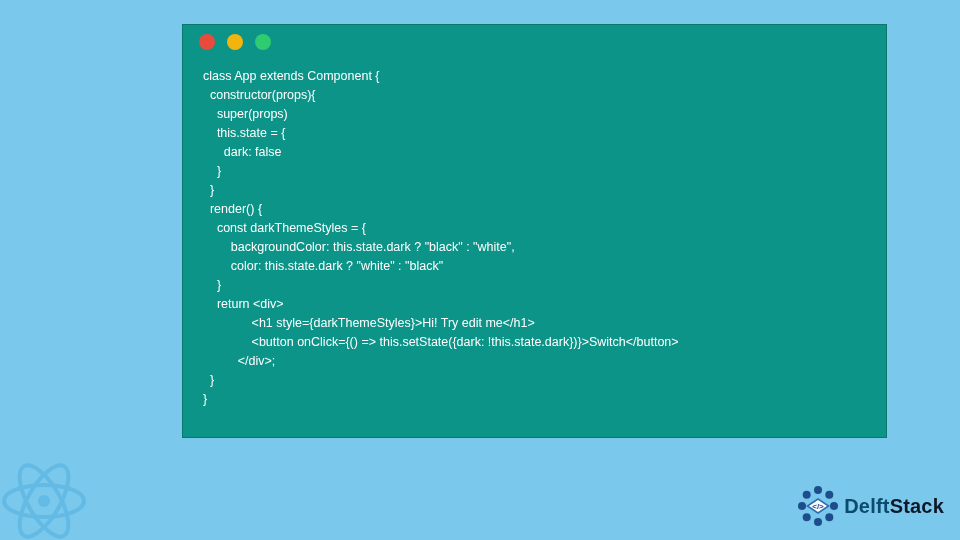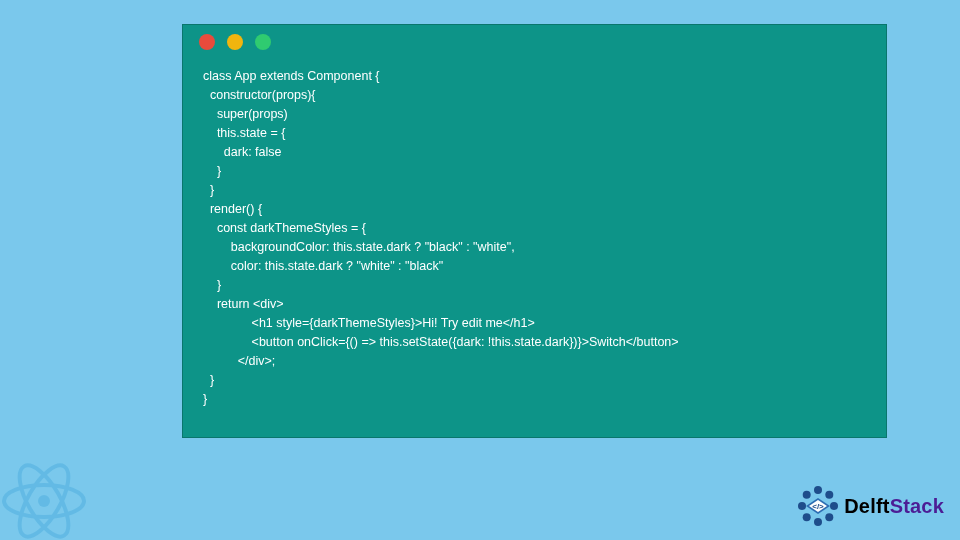--- a/index.html
+++ b/index.html
@@ -49,22 +49,22 @@
     bottom: 14px;
     display: flex;
     align-items: center;
     gap: 6px;
   }
   .logo-text {
     font-size: 20px;
     font-weight: 600;
     letter-spacing: 0.2px;
   }
-  .logo-text .delft { color: #000000; }
-  .logo-text .stack { color: #4c1d95; }
+  .logo-text .delft { color: #0c4a6e; }
+  .logo-text .stack { color: #0f172a; }
   .badge {
     width: 40px;
     height: 40px;
     position: relative;
   }
   .badge svg { width: 100%; height: 100%; }
   .deco {
     position: absolute;
     left: -6px;
     bottom: -6px;

